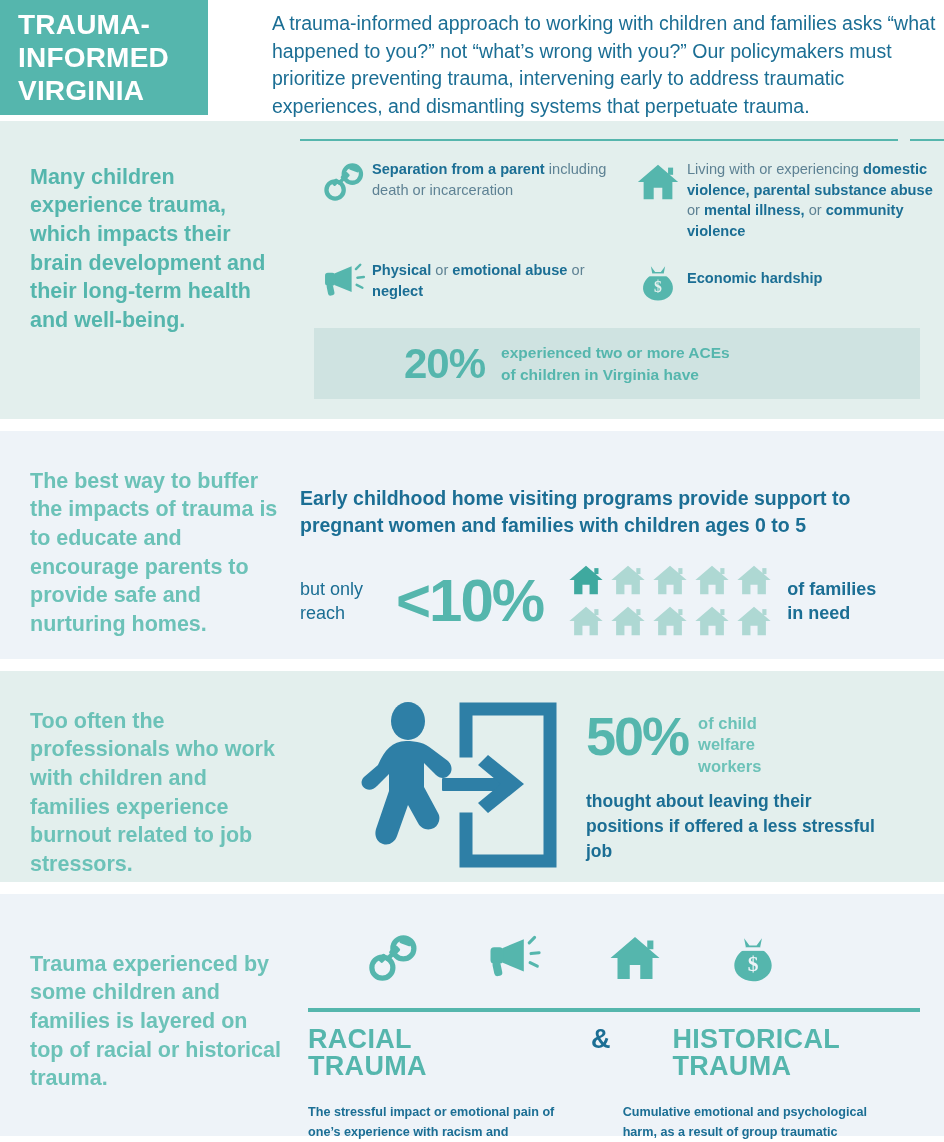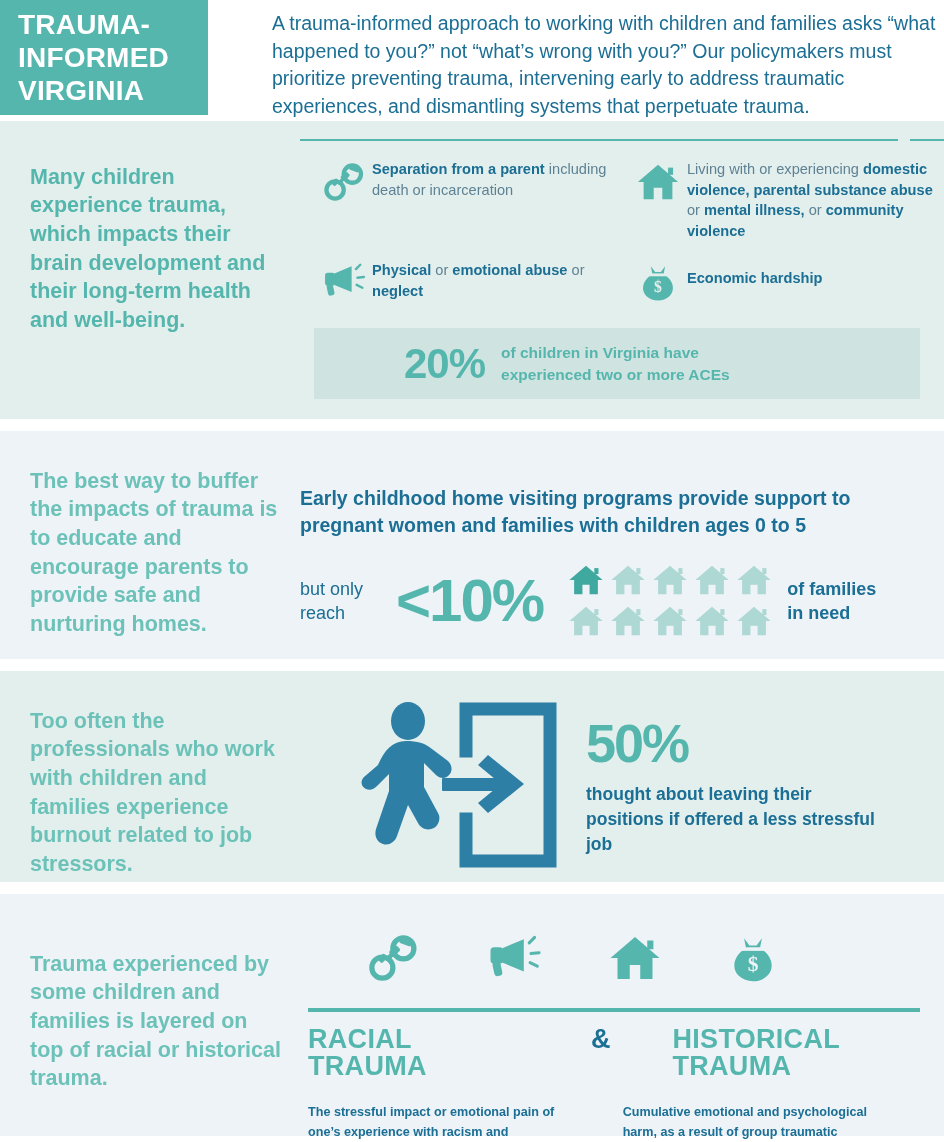--- a/index.html
+++ b/index.html
@@ -214,22 +214,22 @@
           </div>
           <div class="txt" style="padding-top:10px;">
             <b>Economic hardship</b>
           </div>
         </div>
       </div>
 
       <div class="statbar">
         <div class="big">20%</div>
         <div class="desc">
+          <div>experienced two or more ACEs</div>
           <div>of children in Virginia have</div>
-          <div>experienced two or more ACEs</div>
         </div>
       </div>
 
     </div>
   </div>
 
   <div class="sec-gap"></div>
 
   <div class="section sec-blue" style="height:228px;padding-top:10px;">
     <div class="lead blue-sec" style="padding-top:26px;">The best way to buffer the impacts of trauma is to educate and encourage parents to provide safe and nurturing homes.</div>
@@ -339,20 +339,25 @@
           <g fill="#2E7FA6">
             <rect x="94" y="79" width="72" height="13" rx="1"></rect>
             <path d="M140 56 L176 85 L140 114 L130 104 L153 85 L130 66 Z"></path>
           </g>
         </svg>
       </div>
 
       <div class="s3-right">
         <div class="s3-top">
           <div class="s3-pct">50%</div>
+          <div class="s3-small">
+            <div>of child</div>
+            <div>welfare</div>
+            <div>workers</div>
+          </div>
         </div>
         <div class="s3-note" style="max-width:300px;">thought about leaving their positions if offered a less stressful job</div>
       </div>
     </div>
   </div>
 
   <div class="sec-gap"></div>
 
   <div class="section sec-blue" style="height:242px;">
     <div class="lead blue-sec" style="padding-top:56px;">Trauma experienced by some children and families is layered on top of racial or historical trauma.</div>

